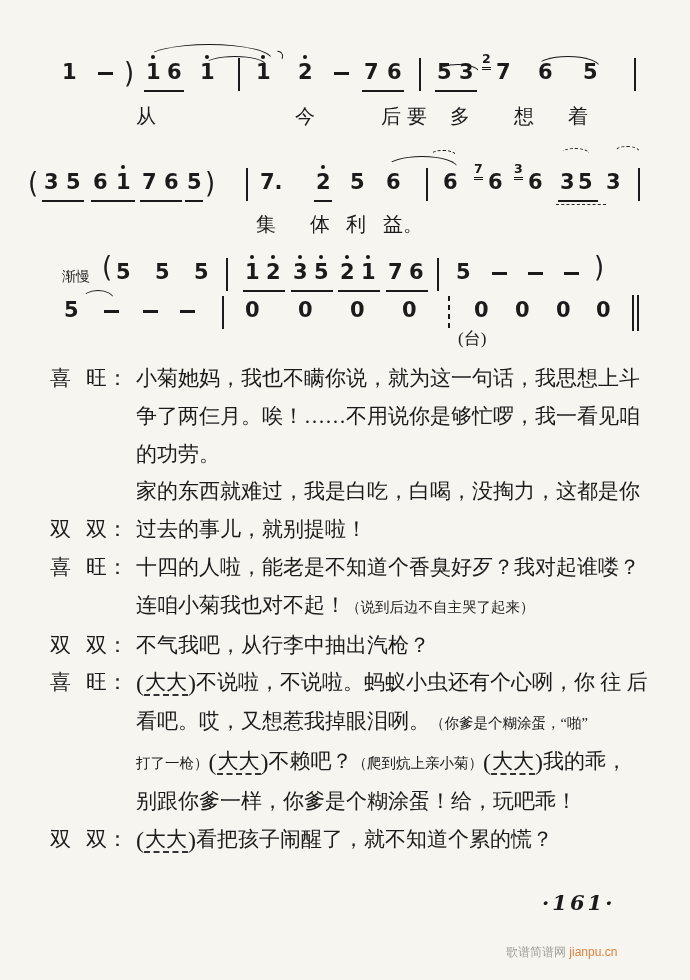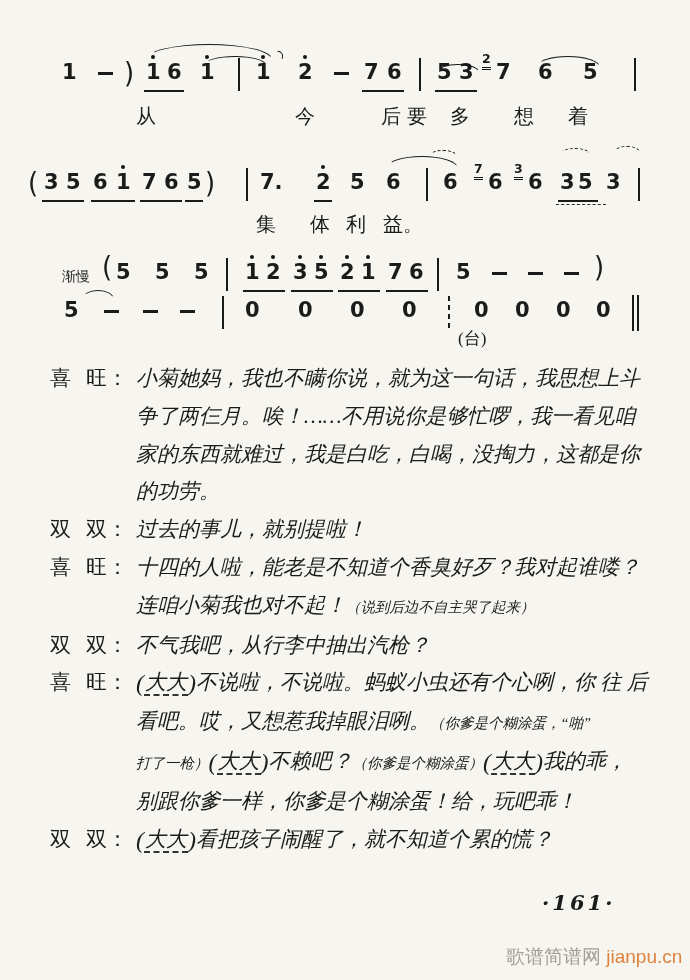--- a/index.html
+++ b/index.html
@@ -26,30 +26,30 @@
   .arc{position:absolute;border:1.6px solid transparent;border-top-color:#151515;
        border-radius:50% 50% 0 0/100% 100% 0 0;box-sizing:border-box;}
   .arc.dashed{border-top-style:dashed;border-top-width:1.4px;}
   .lyr{position:absolute;font-size:20px;line-height:1;white-space:nowrap;}
   .mlabel{position:absolute;line-height:1;white-space:nowrap;}
   
   .dialogue{position:absolute;left:50px;top:360px;width:614px;
        font-size:21px;line-height:37.8px;}
   .para{display:flex;}
   .spk{width:78px;flex:none;display:flex;justify-content:space-between;padding-right:8px;}
-  .txt{flex:1;min-width:0;font-style:italic;}
+  .txt{flex:1;min-width:0;}
   .tline{white-space:nowrap;}
   .seg.sm{font-size:14.5px;}
   .seg.dd .par{font-size:24px;font-weight:normal;vertical-align:-2px;}
   .seg.dd .in{border-bottom:2px dashed #333;padding:0 1px;}
   
   .pagenum{position:absolute;left:542px;top:890px;
        font-family:"DejaVu Serif",serif;font-style:italic;font-weight:bold;
        font-size:21px;letter-spacing:3px;}
-  .wm{position:absolute;left:506px;top:944px;font-size:19px;white-space:nowrap;
+  .wm{position:absolute;left:506px;top:944px;font-size:12px;white-space:nowrap;
        font-family:"Liberation Sans","DejaVu Sans",sans-serif;}
   .wm .g{color:#a29f99;}
   .wm .o{color:#e0823f;}
 </style>
 </head>
 <body>
 
 <div class="page">
   <div class="music" id="music">
       <span class="tok" style="left: 62px; top: 62px;">1</span>
@@ -171,22 +171,22 @@
     </div>
   <div class="dialogue" id="dialogue">
       <div class="para">
         <div class="spk">
           <span>喜</span>
           <span>旺：</span>
         </div>
         <div class="txt">
           <div class="tline"><span class="seg n">小菊她妈，我也不瞒你说，就为这一句话，我思想上斗</span></div>
           <div class="tline"><span class="seg n">争了两仨月。唉！……不用说你是够忙啰，我一看见咱</span></div>
+          <div class="tline"><span class="seg n">的功劳。</span></div>
           <div class="tline"><span class="seg n">家的东西就难过，我是白吃，白喝，没掏力，这都是你</span></div>
-          <div class="tline"><span class="seg n">的功劳。</span></div>
         </div>
       </div>
       <div class="para">
         <div class="spk">
           <span>双</span>
           <span>双：</span>
         </div>
         <div class="txt">
           <div class="tline"><span class="seg n">过去的事儿，就别提啦！</span></div>
         </div>
@@ -211,21 +211,21 @@
         </div>
       </div>
       <div class="para">
         <div class="spk">
           <span>喜</span>
           <span>旺：</span>
         </div>
         <div class="txt">
           <div class="tline"><span class="seg dd"><span class="par">(</span><span class="in">大大</span><span class="par">)</span></span><span class="seg n">不说啦，不说啦。蚂蚁小虫还有个心咧，你 往 后</span></div>
           <div class="tline"><span class="seg n">看吧。哎，又想惹我掉眼泪咧。</span><span class="seg sm">（你爹是个糊涂蛋，“啪”</span></div>
-          <div class="tline"><span class="seg sm">打了一枪）</span><span class="seg dd"><span class="par">(</span><span class="in">大大</span><span class="par">)</span></span><span class="seg n">不赖吧？</span><span class="seg sm">（你爹是个糊涂蛋）</span><span class="seg dd"><span class="par">(</span><span class="in">大大</span><span class="par">)</span></span><span class="seg n">我的乖，</span></div>
+          <div class="tline"><span class="seg sm">打了一枪）</span><span class="seg dd"><span class="par">(</span><span class="in">大大</span><span class="par">)</span></span><span class="seg n">不赖吧？</span><span class="seg sm">（爬到炕上亲小菊）</span><span class="seg dd"><span class="par">(</span><span class="in">大大</span><span class="par">)</span></span><span class="seg n">我的乖，</span></div>
           <div class="tline"><span class="seg n">别跟你爹一样，你爹是个糊涂蛋！给，玩吧乖！</span></div>
         </div>
       </div>
       <div class="para">
         <div class="spk">
           <span>双</span>
           <span>双：</span>
         </div>
         <div class="txt">
           <div class="tline"><span class="seg dd"><span class="par">(</span><span class="in">大大</span><span class="par">)</span></span><span class="seg n">看把孩子闹醒了，就不知道个累的慌？</span></div>

